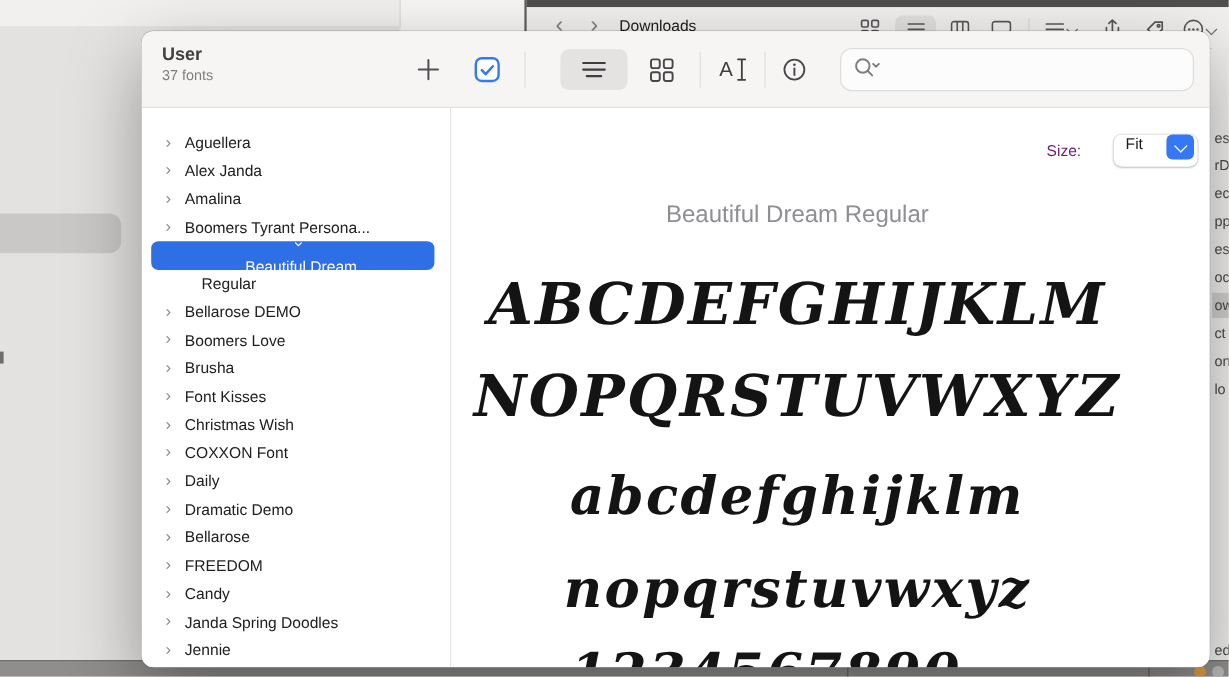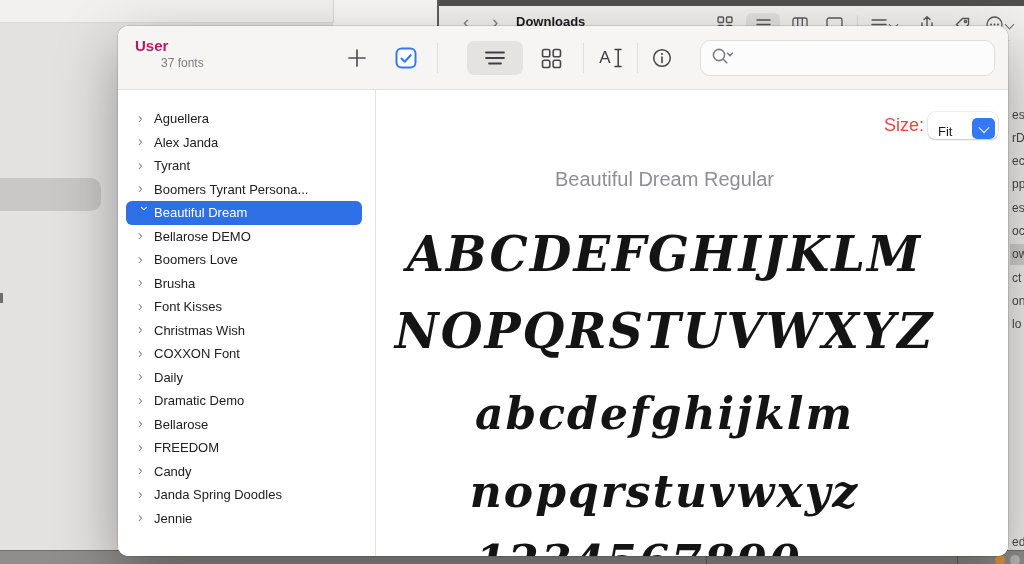--- a/index.html
+++ b/index.html
@@ -13,68 +13,68 @@
   .bg-left-body{position:absolute;left:0;top:23px;width:333px;height:529px;background:#e3e2e1;}
   .bg-left-pill{position:absolute;left:0;top:155px;width:101px;height:33px;background:#c9c8c7;border-radius:0 10px 10px 0;}
   .bg-left-notch{position:absolute;left:0;top:270px;width:3px;height:10px;background:#6e6e6e;}
 
   
   .finder{position:absolute;left:437px;top:0;width:587px;height:552px;background:#efeeec;
     border-left:2px solid rgba(70,69,68,.85);}
   .finder-topedge{position:absolute;left:0;top:0;right:0;height:6px;background:#504f4e;}
   .finder-toolbar{position:absolute;left:0;top:6px;right:0;height:34px;background:#f1f0ef;border-bottom:1px solid #d9d8d7;}
   .f-nav{position:absolute;top:3px;font-size:19px;color:#7f7f83;line-height:26px;}
-  .f-title{position:absolute;left:77px;top:8px;font-size:13px;font-weight:700;color:#1c1c1e;}
+  .f-title{position:absolute;left:77px;top:8px;font-size:13px;font-weight:400;color:#1c1c1e;}
   .f-ico{position:absolute;top:7px;display:flex;align-items:center;justify-content:center;width:26px;height:22px;}
   .f-ico svg{display:block;}
   .f-pill{background:#e1e0df;border-radius:6px;width:34px;}
   .f-sep{position:absolute;top:9px;width:1px;height:18px;background:#dcdbda;}
   .vchev{display:inline-block;width:6px;height:6px;border-right:1.5px solid #6e6e72;border-bottom:1.5px solid #6e6e72;transform:rotate(45deg);}
   .finder-strip{position:absolute;left:1008px;top:40px;width:16px;height:512px;background:#efeeec;}
   .frag{position:absolute;left:0;width:16px;height:21px;font-size:12px;line-height:21px;color:#48484b;white-space:nowrap;padding-left:2px;}
   .frag.fsel{background:#d1d0cf;}
 
   
   .bottom-bar{position:absolute;left:0;top:550px;width:1024px;height:14px;background:#8f8e8d;border-top:1px solid #717070;}
   .bb-sep{position:absolute;top:0;width:1px;height:14px;background:#626261;}
   .bb-dot-orange{position:absolute;left:995px;top:4px;width:10px;height:10px;border-radius:50%;background:#e19a3c;}
   .bb-dot-gray{position:absolute;left:1010px;top:4px;width:10px;height:10px;border-radius:50%;background:#b9b8b7;}
 
   
   .fb{position:absolute;left:118px;top:26px;width:890px;height:530px;background:#ffffff;border-radius:10px;
       box-shadow:0 22px 60px rgba(0,0,0,.35),0 0 0 .5px rgba(0,0,0,.22);overflow:hidden;}
   .fb-toolbar{position:absolute;left:0;top:0;width:100%;height:64px;background:#f6f5f4;border-bottom:1px solid #e1e0df;box-sizing:border-box;}
   .fb-title{position:absolute;left:17px;top:11px;}
-  .fb-title .t1{font-size:15px;font-weight:700;color:#be185d;display:block;}
-  .fb-title .t2{font-size:12px;color:#7d7d81;display:block;margin-top:2px;margin-left:26px;}
+  .fb-title .t1{font-size:15px;font-weight:700;color:#404040;display:block;}
+  .fb-title .t2{font-size:12px;color:#7d7d81;display:block;margin-top:2px;}
   .tb-btn{position:absolute;top:18px;width:28px;height:28px;display:flex;align-items:center;justify-content:center;}
   .tb-sep{position:absolute;top:17px;width:1px;height:30px;background:#dfdedd;}
   .seg-active{position:absolute;left:349px;top:15px;width:56px;height:34px;background:#e4e3e2;border-radius:7px;display:flex;align-items:center;justify-content:center;}
   .fb-search{position:absolute;left:582px;top:14px;width:295px;height:36px;background:#fcfcfc;border:1px solid #dedddc;border-radius:10px;
       box-sizing:border-box;display:flex;align-items:center;padding:0 10px;}
   .fb-search input{border:none;outline:none;background:transparent;font-size:15px;color:#333;width:100%;margin-left:7px;font-family:inherit;}
   .fb-search input::placeholder{color:#a9a9ae;}
 
   
   .fb-sidebar{position:absolute;left:0;top:64px;width:258px;height:466px;background:#fff;border-right:1px solid #e4e3e2;box-sizing:border-box;}
   .side-list{position:absolute;left:0;top:17px;width:100%;}
   .side-row{height:23.5px;margin:0 13px 0 8px;border-radius:6px;display:flex;align-items:center;padding-left:12px;font-size:13px;color:#202022;}
   .side-row .chev{width:14px;font-size:14px;color:#8a8a8e;display:inline-block;line-height:1;transform:translateY(-1px);}
   .side-row .chev.open{transform:rotate(90deg);}
   .side-row .lab{margin-left:2px;white-space:nowrap;}
-  .side-row.selected{background:#2e6fe5;color:#fff;}
+  .side-row.selected{background:#2e6fe5;color:#fff;flex-direction:column;}
   .side-row.selected .chev{color:#fff;}
   .side-row.child{padding-left:40px;}
 
   
   .fb-preview{position:absolute;left:259px;top:64px;right:0;bottom:0;background:#fff;}
   .size-ctl{position:absolute;right:10px;top:22px;display:flex;align-items:center;}
-  .size-lab{font-size:18px;color:#ef4444;margin-right:4px;}
+  .size-lab{font-size:13px;color:#701a75;margin-right:27px;}
   .size-dd{width:70px;height:27px;background:#fff;border-radius:7px;box-shadow:0 0 0 .5px rgba(0,0,0,.12),0 1px 2px rgba(0,0,0,.18);
-      display:flex;align-items:flex-end;justify-content:space-between;padding-left:10px;box-sizing:border-box;}
+      display:flex;align-items:flex-start;justify-content:space-between;padding-left:10px;box-sizing:border-box;}
   .size-dd .val{font-size:13px;color:#1d1d1f;}
   .size-dd .dd-btn{width:23px;height:21px;background:#3478f6;border-radius:5px;margin-right:3px;display:flex;align-items:center;justify-content:center;}
   .dd-chev{display:inline-block;width:7px;height:7px;border-right:1.8px solid #fff;border-bottom:1.8px solid #fff;transform:rotate(45deg) translate(-1px,-1px);}
 
   .spec-wrap{position:absolute;left:0;top:0;width:575px;height:466px;}
   .spec-title{position:absolute;left:0;top:78px;width:100%;text-align:center;font-size:20px;color:#8e8e93;}
   .spec-row{position:absolute;left:0;width:100%;text-align:center;color:#141414;
       font-family:"DejaVu Serif",serif;font-style:italic;font-weight:700;line-height:1.2;letter-spacing:2px;white-space:nowrap;}
   .spec-row.r0{top:136px;font-size:48px;}
   .spec-row.r1{top:213px;font-size:48px;}
@@ -276,29 +276,32 @@
           <div class="side-row">
             <span class="chev">›</span>
             <span class="lab">Aguellera</span>
           </div>
           <div class="side-row">
             <span class="chev">›</span>
             <span class="lab">Alex Janda</span>
           </div>
           <div class="side-row">
             <span class="chev">›</span>
-            <span class="lab">Tyrant</span>
+            <span class="lab">Amalina</span>
           </div>
           <div class="side-row">
             <span class="chev">›</span>
             <span class="lab">Boomers Tyrant Persona...</span>
           </div>
           <div class="side-row selected">
             <span class="chev open">›</span>
             <span class="lab">Beautiful Dream</span>
+          </div>
+          <div class="side-row child">
+            <span class="lab">Regular</span>
           </div>
           <div class="side-row">
             <span class="chev">›</span>
             <span class="lab">Bellarose DEMO</span>
           </div>
           <div class="side-row">
             <span class="chev">›</span>
             <span class="lab">Boomers Love</span>
           </div>
           <div class="side-row">

